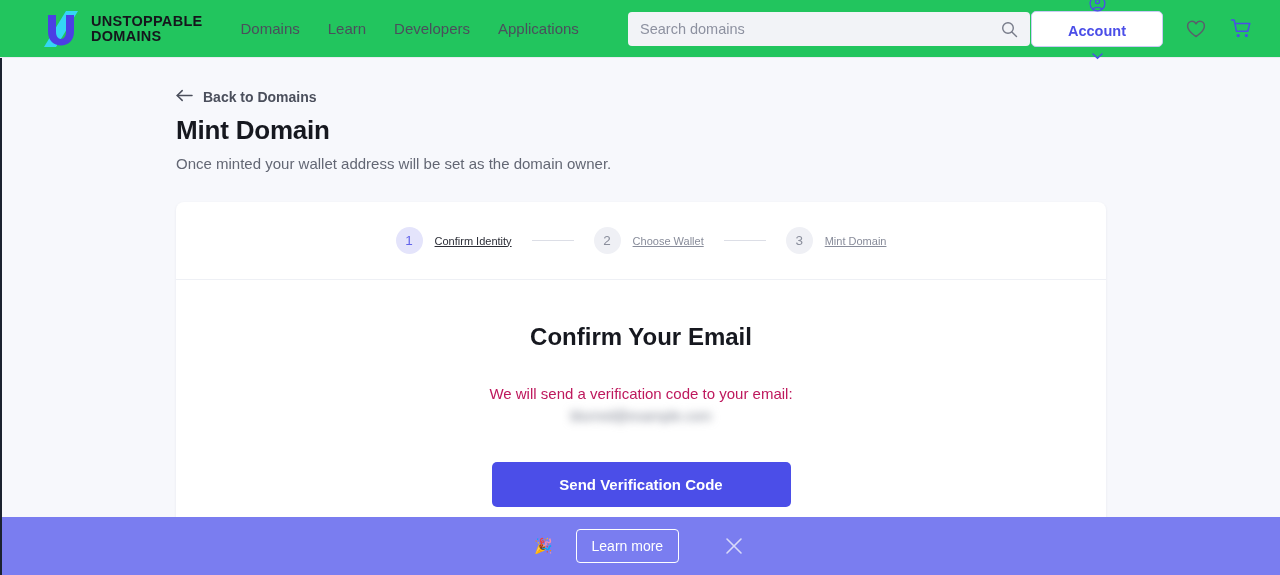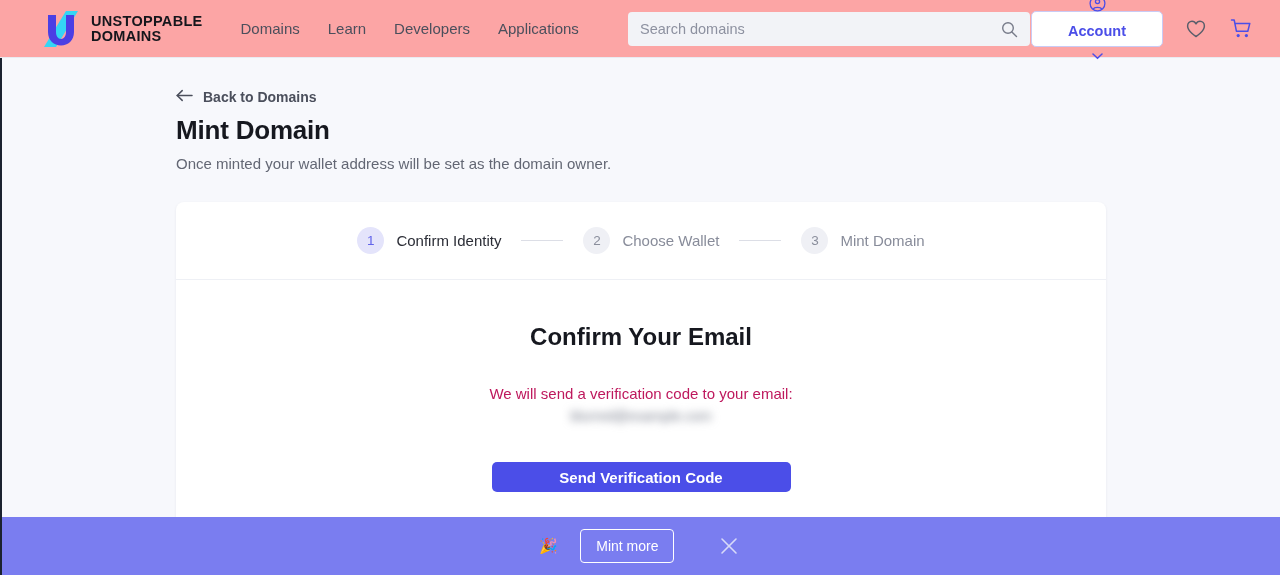--- a/index.html
+++ b/index.html
@@ -21,21 +21,21 @@
     width: 2px; height: 517px;
     background: #1b2230;
     z-index: 40;
   }
 
   
   .header {
     position: absolute;
     top: 0; left: 0;
     width: 1280px; height: 58px;
-    background: #fca5a5;
+    background: #22c55e;
     border-bottom: 1px solid #e9ebf2;
     display: flex;
     align-items: center;
     z-index: 20;
   }
   .brand {
     display: flex;
     align-items: center;
     margin-left: 36px;
     gap: 9px;
@@ -180,21 +180,21 @@
     width: 27px; height: 27px;
     border-radius: 50%;
     display: flex;
     align-items: center;
     justify-content: center;
     font-size: 13.5px;
     flex: none;
   }
   .step-1 .step-circle { background: #e4e4fb; color: #6264ea; }
   .step-2 .step-circle, .step-3 .step-circle { background: #eff0f5; color: #8a8e9c; }
-  .step-label { font-size: 15px; white-space: nowrap; }
+  .step-label { font-size: 11px; white-space: nowrap; text-decoration: underline; }
   .step-1 .step-label { color: #2b2d36; }
   .step-2 .step-label, .step-3 .step-label { color: #888c9a; }
   .step-sep {
     width: 42px; height: 1px;
     background: #dcdee6;
     margin: 0 20px;
     flex: none;
   }
 
   .card-body {
@@ -214,21 +214,21 @@
   .email-blur {
     margin: 6px auto 0;
     font-size: 14px;
     color: #7a7f8d;
     filter: blur(4px);
     width: fit-content;
     user-select: none;
   }
   .send-btn {
     margin: 38px auto 0;
-    width: 299px; height: 30px;
+    width: 299px; height: 45px;
     background: #4b4ee8;
     border: none;
     border-radius: 5px;
     color: #ffffff;
     font-family: "Liberation Sans", sans-serif;
     font-size: 15px;
     font-weight: bold;
     cursor: pointer;
     display: block;
   }
@@ -383,20 +383,20 @@
       <button class="send-btn">Send Verification Code</button>
     </div>
 
   </div>
 </div>
 
 <div class="banner">
   <div class="banner-text">
     <span class="banner-emoji">🎉</span>
   </div>
-  <button class="learn-more">Mint more</button>
+  <button class="learn-more">Learn more</button>
   <div class="banner-close">
     <svg width="22" height="22" viewBox="0 0 22 22">
       <line x1="4" y1="4" x2="18" y2="18" stroke="#d8daf8" stroke-width="1.6" stroke-linecap="round"></line>
       <line x1="18" y1="4" x2="4" y2="18" stroke="#d8daf8" stroke-width="1.6" stroke-linecap="round"></line>
     </svg>
   </div>
 </div>
 
 </body></html>

